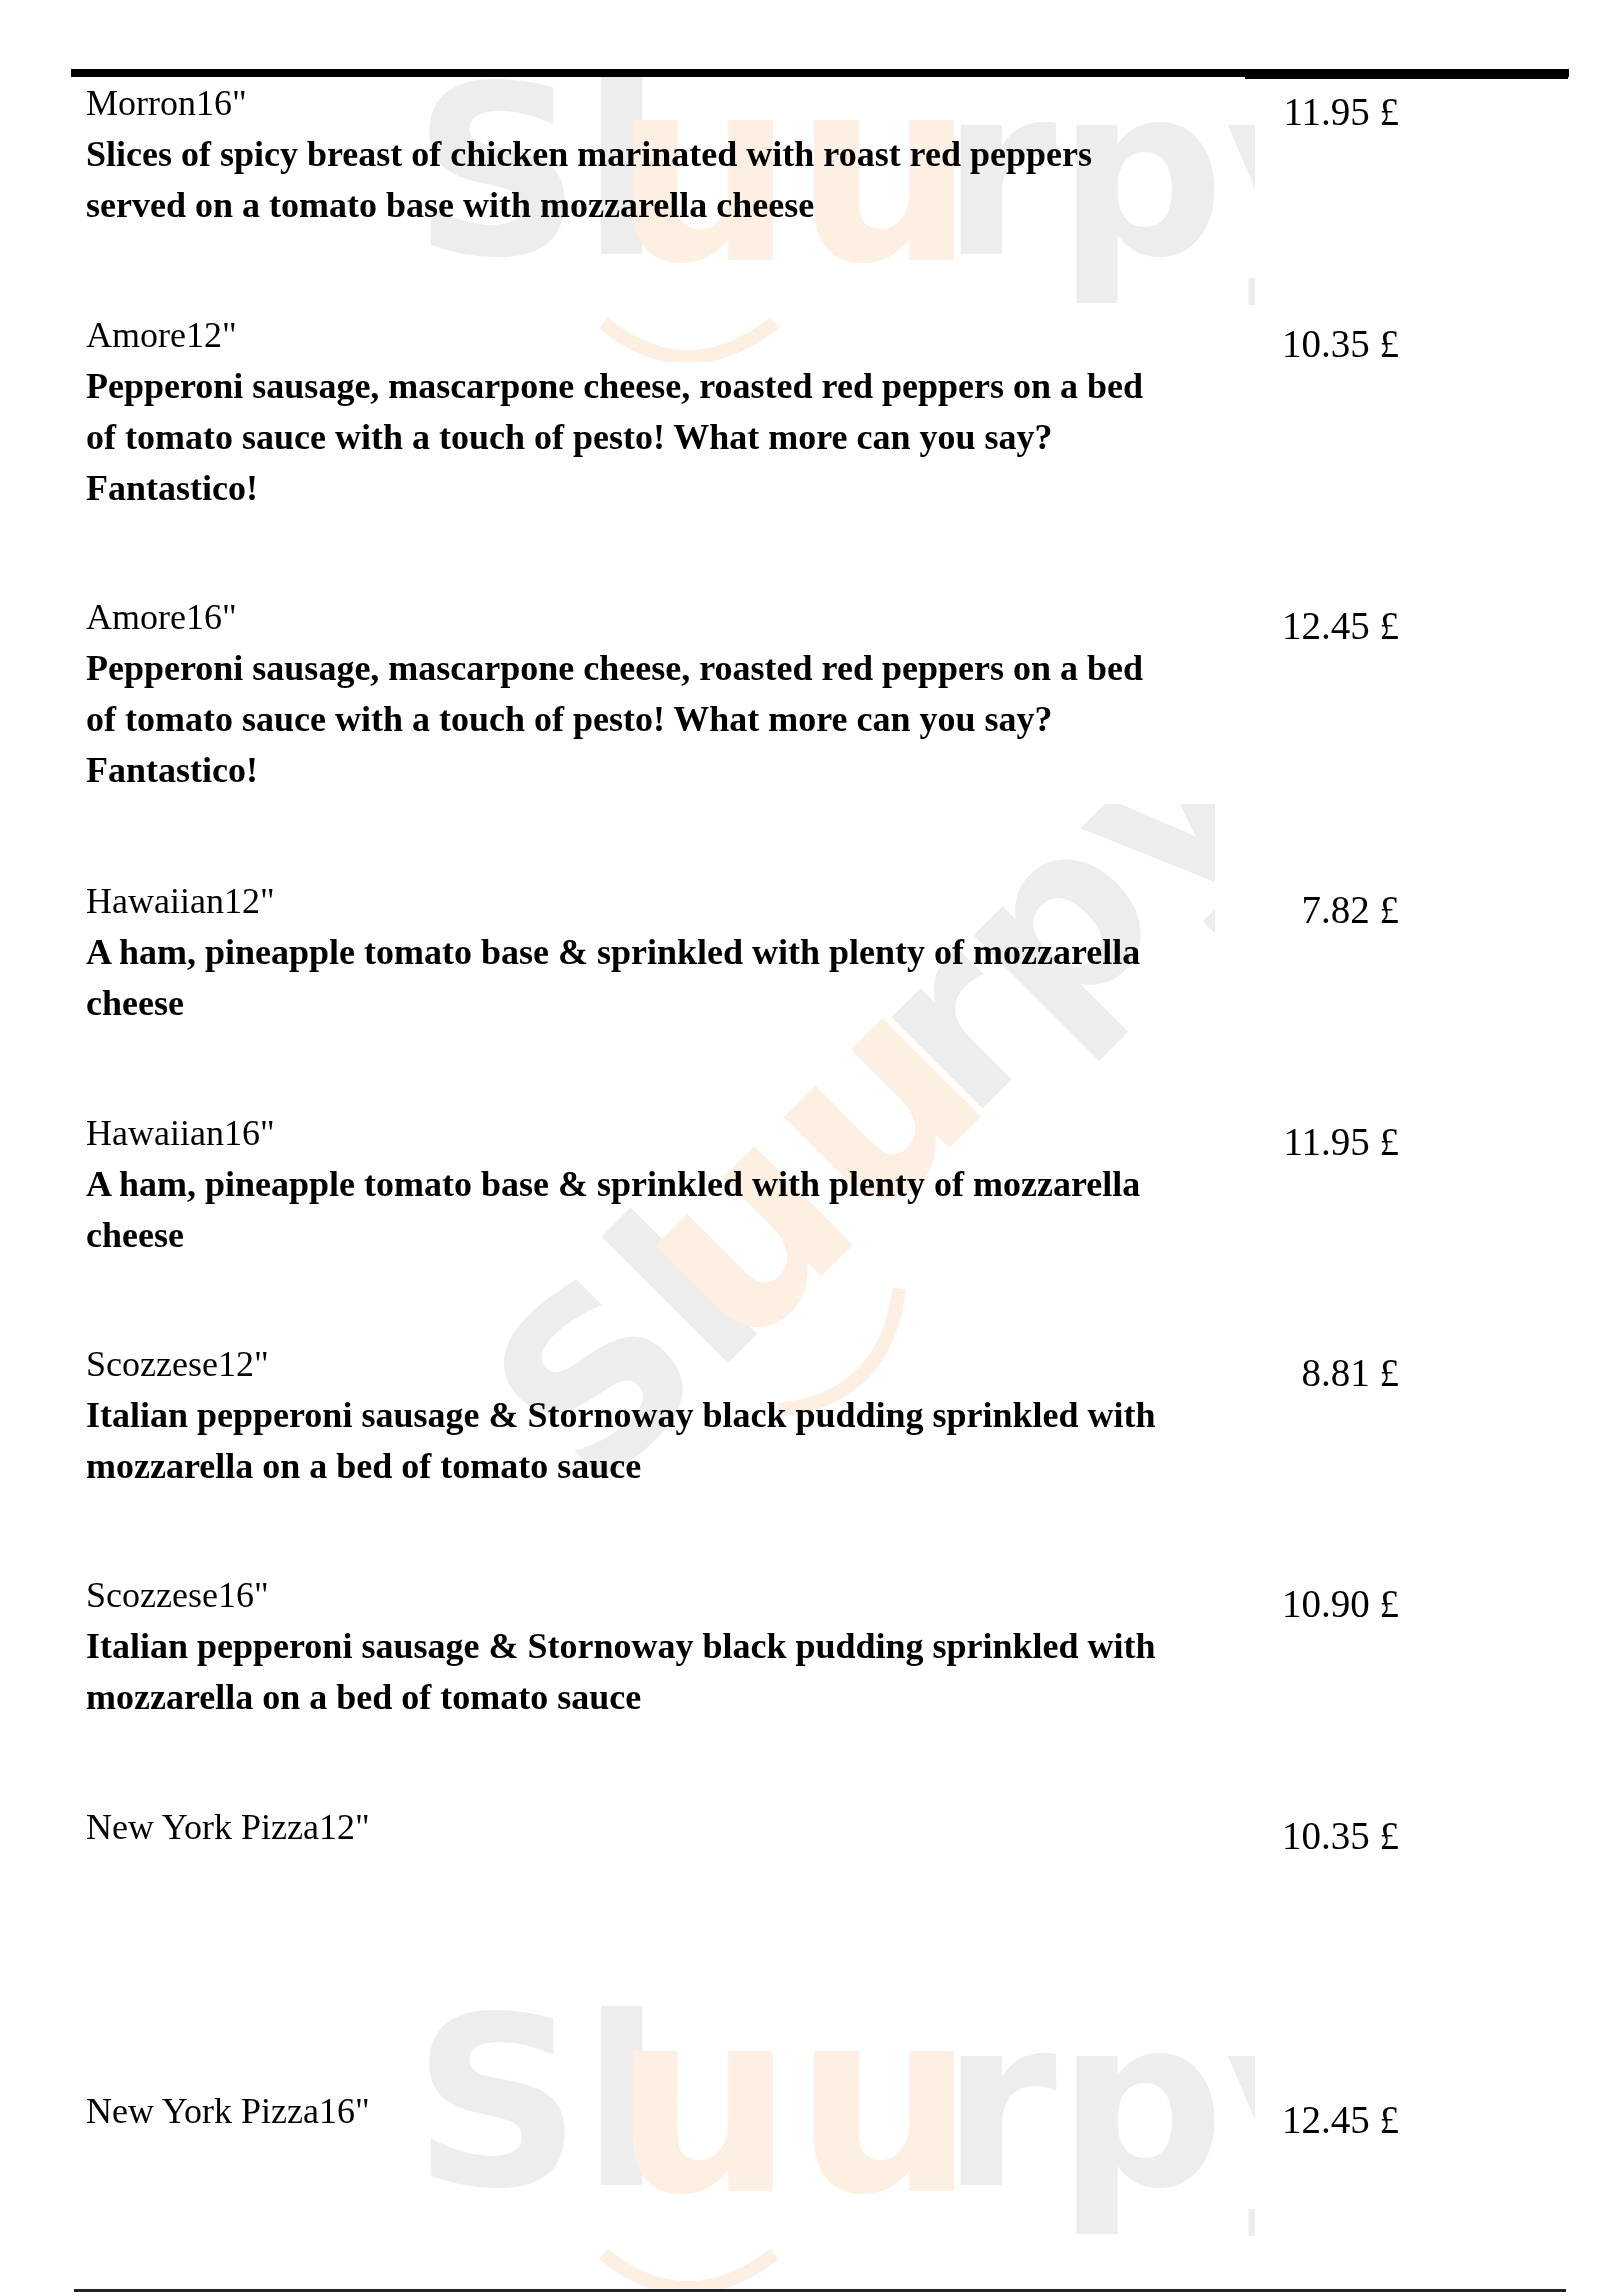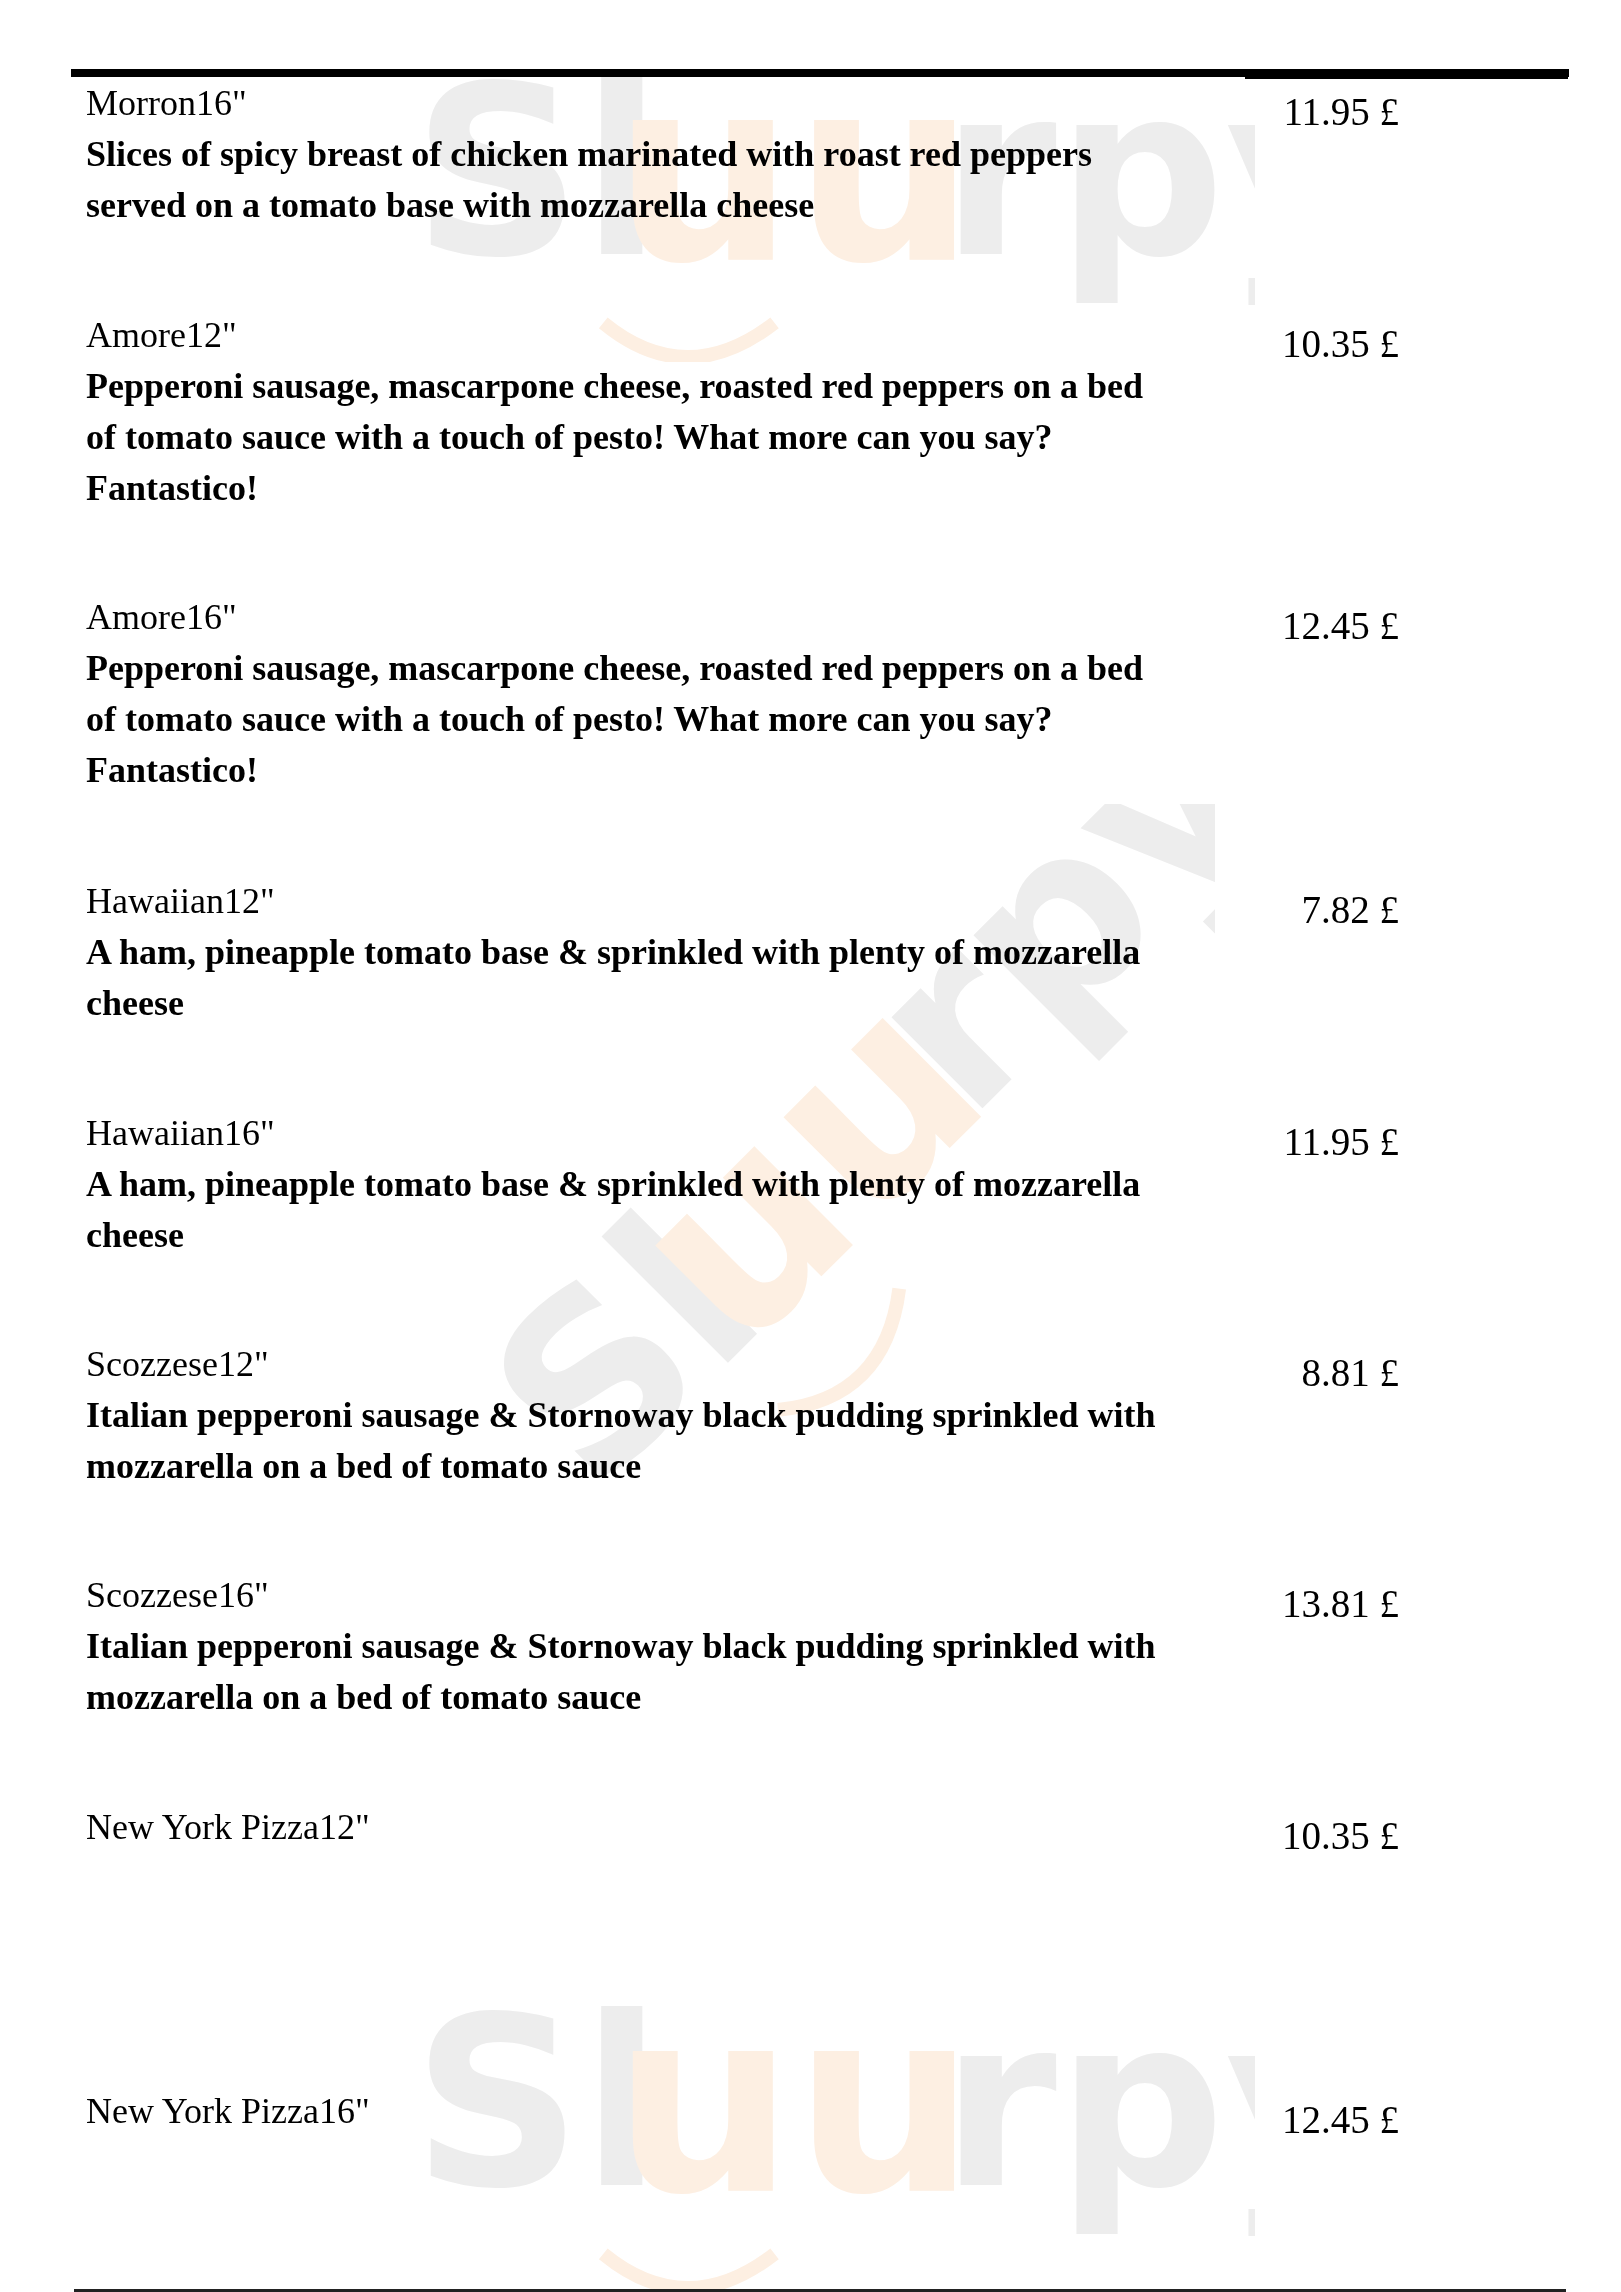--- a/index.html
+++ b/index.html
@@ -105,21 +105,21 @@
     </div>
     <div class="item-price">8.81 £</div>
   </div>
 
   <div class="item" style="top:1570px;">
     <div class="item-name">Scozzese16"</div>
     <div class="item-desc">
       <div>Italian pepperoni sausage &amp; Stornoway black pudding sprinkled with</div>
       <div>mozzarella on a bed of tomato sauce</div>
     </div>
-    <div class="item-price">13.81 £</div>
+    <div class="item-price">10.90 £</div>
   </div>
 
   <div class="item" style="top:1802px;">
     <div class="item-name">New York Pizza12"</div>
     <div class="item-price">10.35 £</div>
   </div>
 
   <div class="item" style="top:2086px;">
     <div class="item-name">New York Pizza16"</div>
     <div class="item-price">12.45 £</div>

